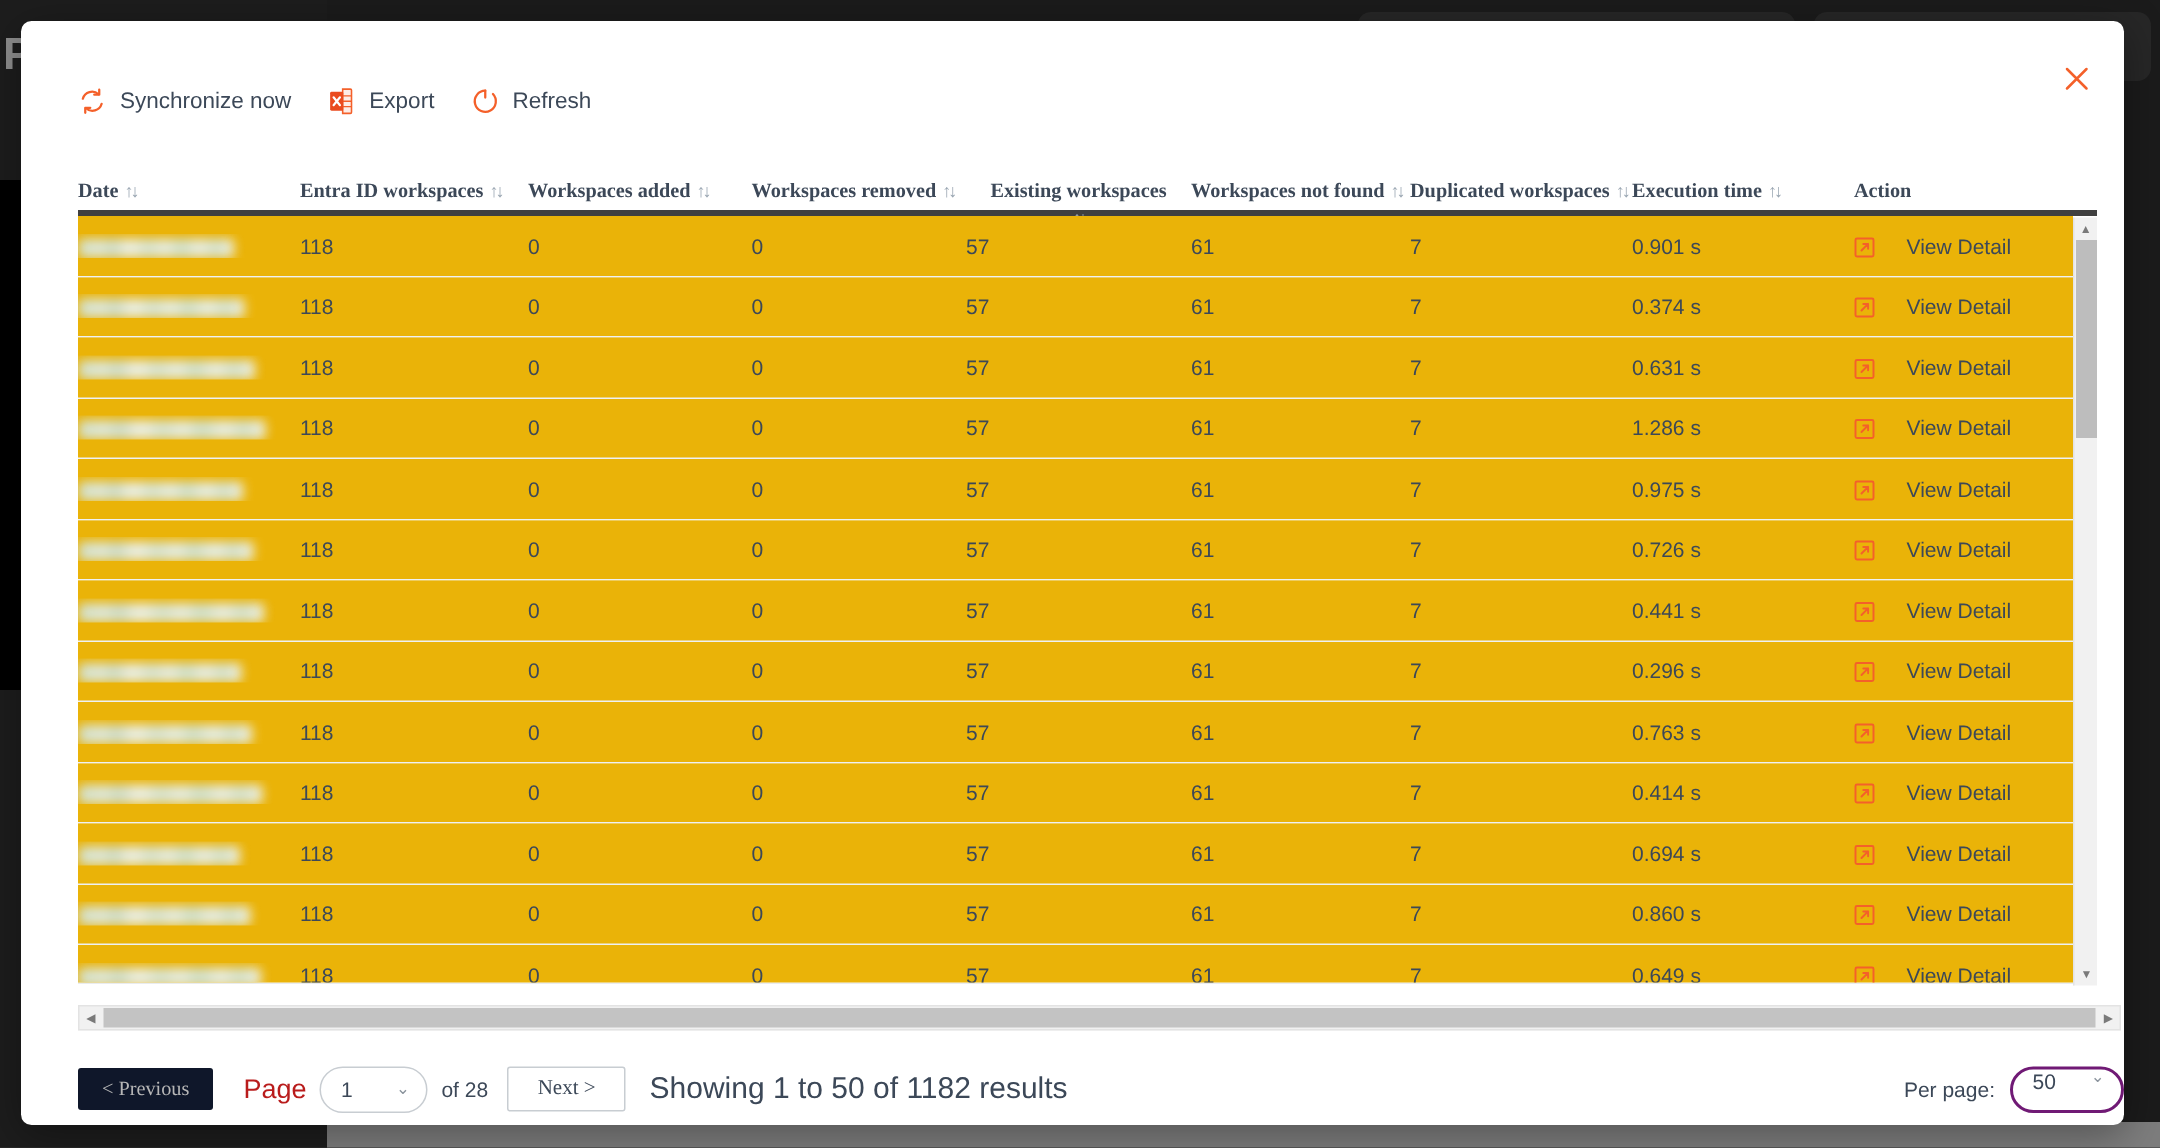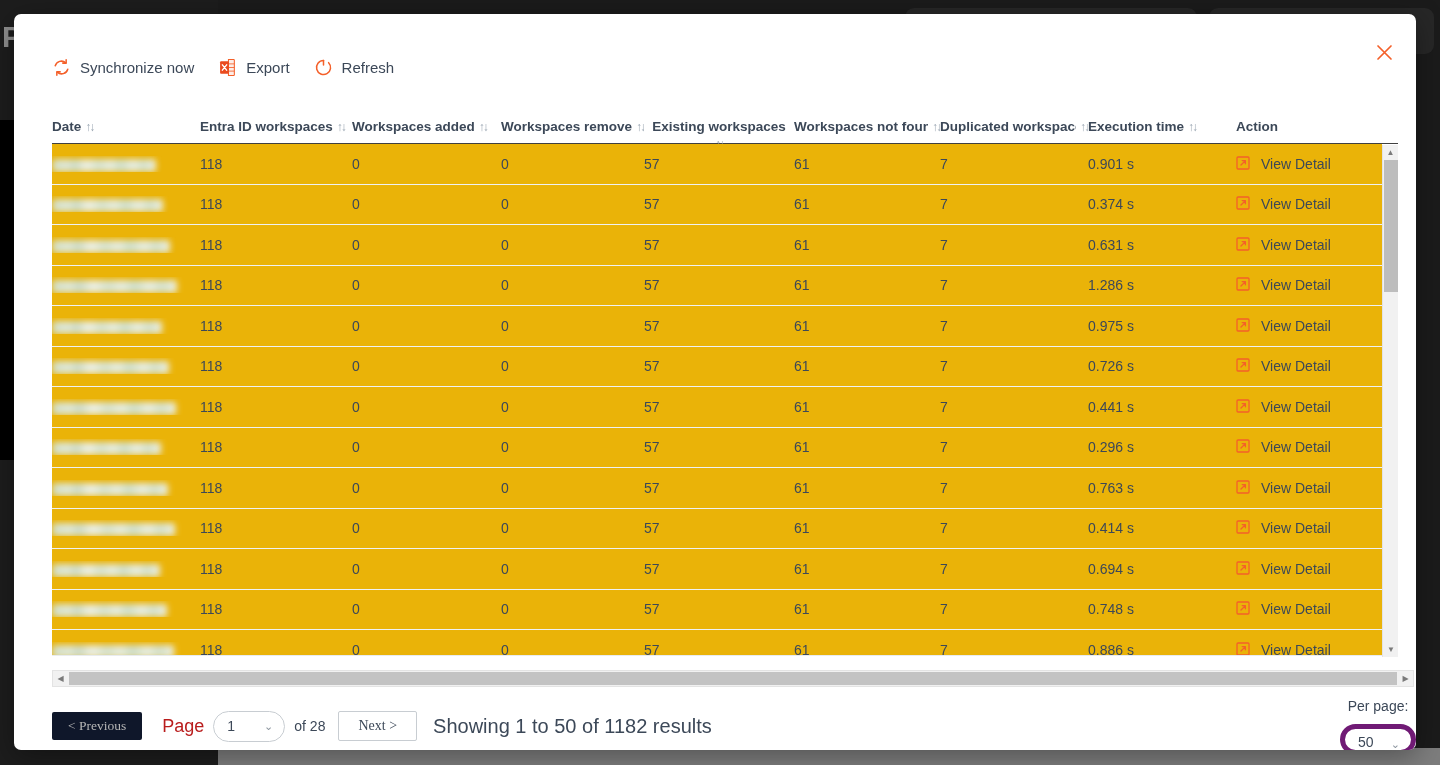--- a/index.html
+++ b/index.html
@@ -72,22 +72,23 @@
   }
   .tool-icon { width: 19px; height: 19px; display: block; flex: none; }
 
   
   .table-area {
     position: absolute; left: 38px; top: 96px;
     width: 1346px; height: 580px;
   }
   .thead {
     display: flex; height: 34px; align-items: flex-start;
-    border-bottom: 1px solid #404040;
+    border-bottom: 4px solid #404040;
     padding-bottom: 16px;
+    font-family: Liberation Serif, serif;
   }
   .th {
     font-size: 13.5px; font-weight: 700; color: #3c4858;
     display: flex; align-items: center; gap: 4px;
     white-space: nowrap; overflow: hidden;
     cursor: pointer; padding-top: 9px;
   }
   .th .thtext { overflow: hidden; text-overflow: clip; white-space: nowrap; }
   .sorticon {
     font-size: 12px; color: #9aa6b2; flex: none; line-height: 1;
@@ -132,21 +133,21 @@
         #cfe0d2 0%, #dfeae0 14%, #cbdccf 22%, #eef3ee 33%,
         #d4e3d6 45%, #e7efe8 56%, #cde0d1 66%, #e9f0ea 78%,
         #d2e2d4 88%, #eef3ef 100%);
     filter: blur(3.4px);
     opacity: .95;
     border-radius: 3px;
     vertical-align: middle;
   }
 
   .view-detail {
-    display: flex; align-items: flex-start; gap: 11px;
+    display: flex; align-items: flex-end; gap: 21px;
     cursor: pointer;
   }
   .vd-icon { width: 14px; height: 14px; flex: none; display: block; }
   .vd-label { font-size: 14px; color: #3c4858; }
 
   
   .vscroll {
     position: absolute; right: 0; top: 35px;
     width: 16px; height: 512px;
     background: #f1f1f1;
@@ -211,27 +212,27 @@
     margin-left: 13px;
     height: 30px; padding: 0 19px;
     background: #fff; border: 1px solid #c8cdd2; border-radius: 2px;
     font-size: 14px; color: #3c4858;
     font-family: Liberation Serif, serif;
     cursor: pointer;
     display: flex; align-items: center;
   }
   .showing { font-size: 20px; color: #3c4858; margin-left: 16px; }
   .perpage-wrap {
-    margin-left: auto; display: flex; align-items: center; gap: 10px; flex-direction: column;
+    margin-left: auto; display: flex; align-items: center; gap: 10px;
   }
   .perpage-label { font-size: 14px; color: #3c4858; }
   .perpage-select {
     width: 76px; height: 31px;
-    border: 5px solid #701a75; border-radius: 16px;
-    display: flex; align-items: flex-end; justify-content: space-between;
+    border: 2px solid #701a75; border-radius: 16px;
+    display: flex; align-items: flex-start; justify-content: space-between;
     padding: 0 11px 0 13px;
     font-size: 14px; color: #3c4858;
     cursor: pointer; background: #fff;
   }
 </style>
 </head>
 <body>
 
 <div class="app-bg">
   <div class="bg-sidebar"></div>
@@ -561,42 +562,42 @@
             </div>
           </div>
           <div class="trow">
             <div class="td c-date"><span class="blurred" style="width: 115px;"></span></div>
             <div class="td c-entra">118</div>
             <div class="td c-added">0</div>
             <div class="td c-remov">0</div>
             <div class="td c-exist">57</div>
             <div class="td c-notf">61</div>
             <div class="td c-dup">7</div>
-            <div class="td c-exec">0.748 s</div>
+            <div class="td c-exec">0.860 s</div>
             <div class="td c-action">
               <div class="view-detail">
                 <span>
                   <svg class="vd-icon" viewBox="0 0 14 14" aria-hidden="true">
                     <rect x="1" y="1" width="12" height="12" rx="1" fill="none" stroke="#f4602a" stroke-width="1.3"></rect>
                     <path d="M5 9 L9.4 4.6 M6.2 4.6 H9.4 V7.8" stroke="#f4602a" stroke-width="1.3" fill="none" stroke-linecap="round" stroke-linejoin="round"></path>
                   </svg>
                 </span>
                 <span class="vd-label">View Detail</span>
               </div>
             </div>
           </div>
           <div class="trow">
             <div class="td c-date"><span class="blurred" style="width: 122px;"></span></div>
             <div class="td c-entra">118</div>
             <div class="td c-added">0</div>
             <div class="td c-remov">0</div>
             <div class="td c-exist">57</div>
             <div class="td c-notf">61</div>
             <div class="td c-dup">7</div>
-            <div class="td c-exec">0.886 s</div>
+            <div class="td c-exec">0.649 s</div>
             <div class="td c-action">
               <div class="view-detail">
                 <span>
                   <svg class="vd-icon" viewBox="0 0 14 14" aria-hidden="true">
                     <rect x="1" y="1" width="12" height="12" rx="1" fill="none" stroke="#f4602a" stroke-width="1.3"></rect>
                     <path d="M5 9 L9.4 4.6 M6.2 4.6 H9.4 V7.8" stroke="#f4602a" stroke-width="1.3" fill="none" stroke-linecap="round" stroke-linejoin="round"></path>
                   </svg>
                 </span>
                 <span class="vd-label">View Detail</span>
               </div>

